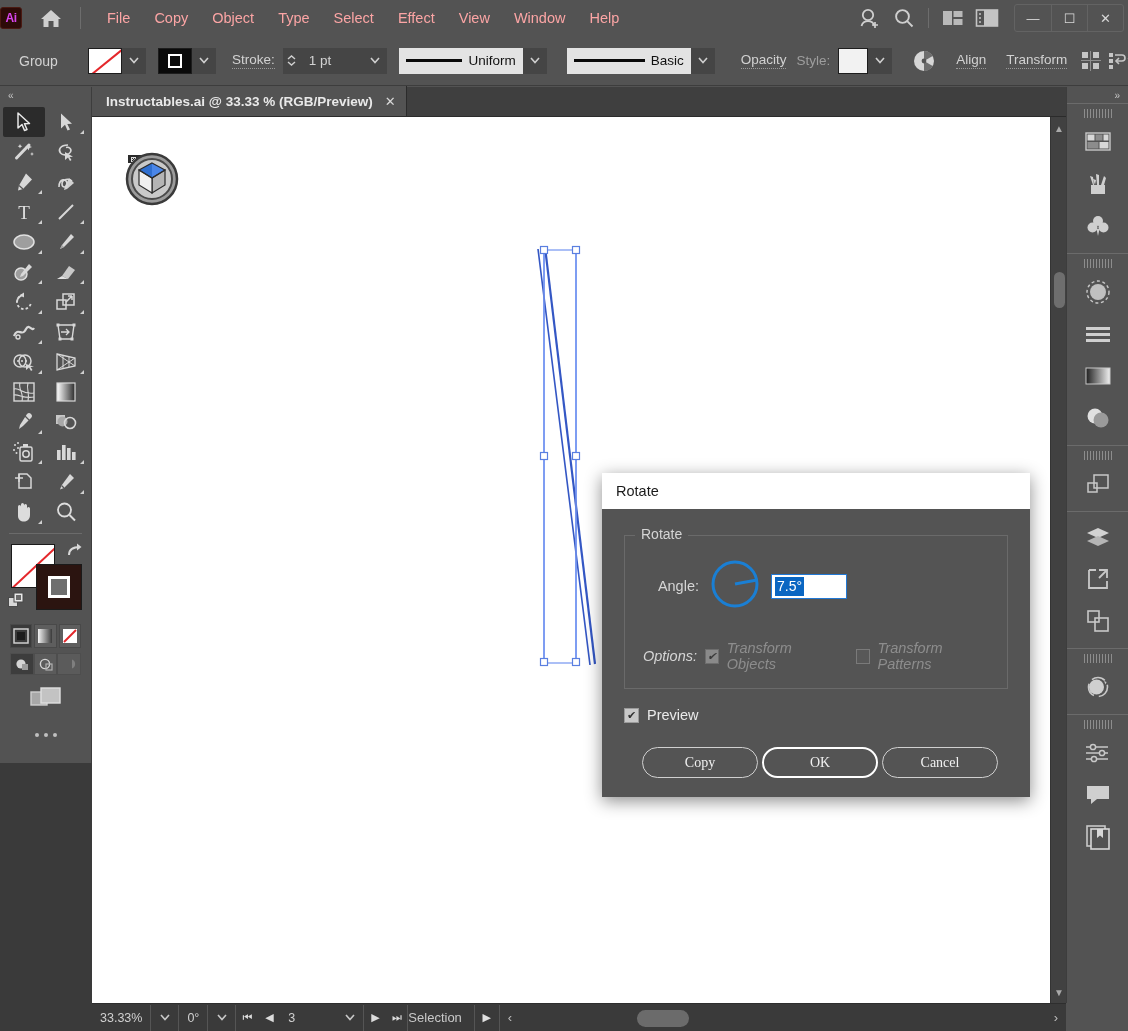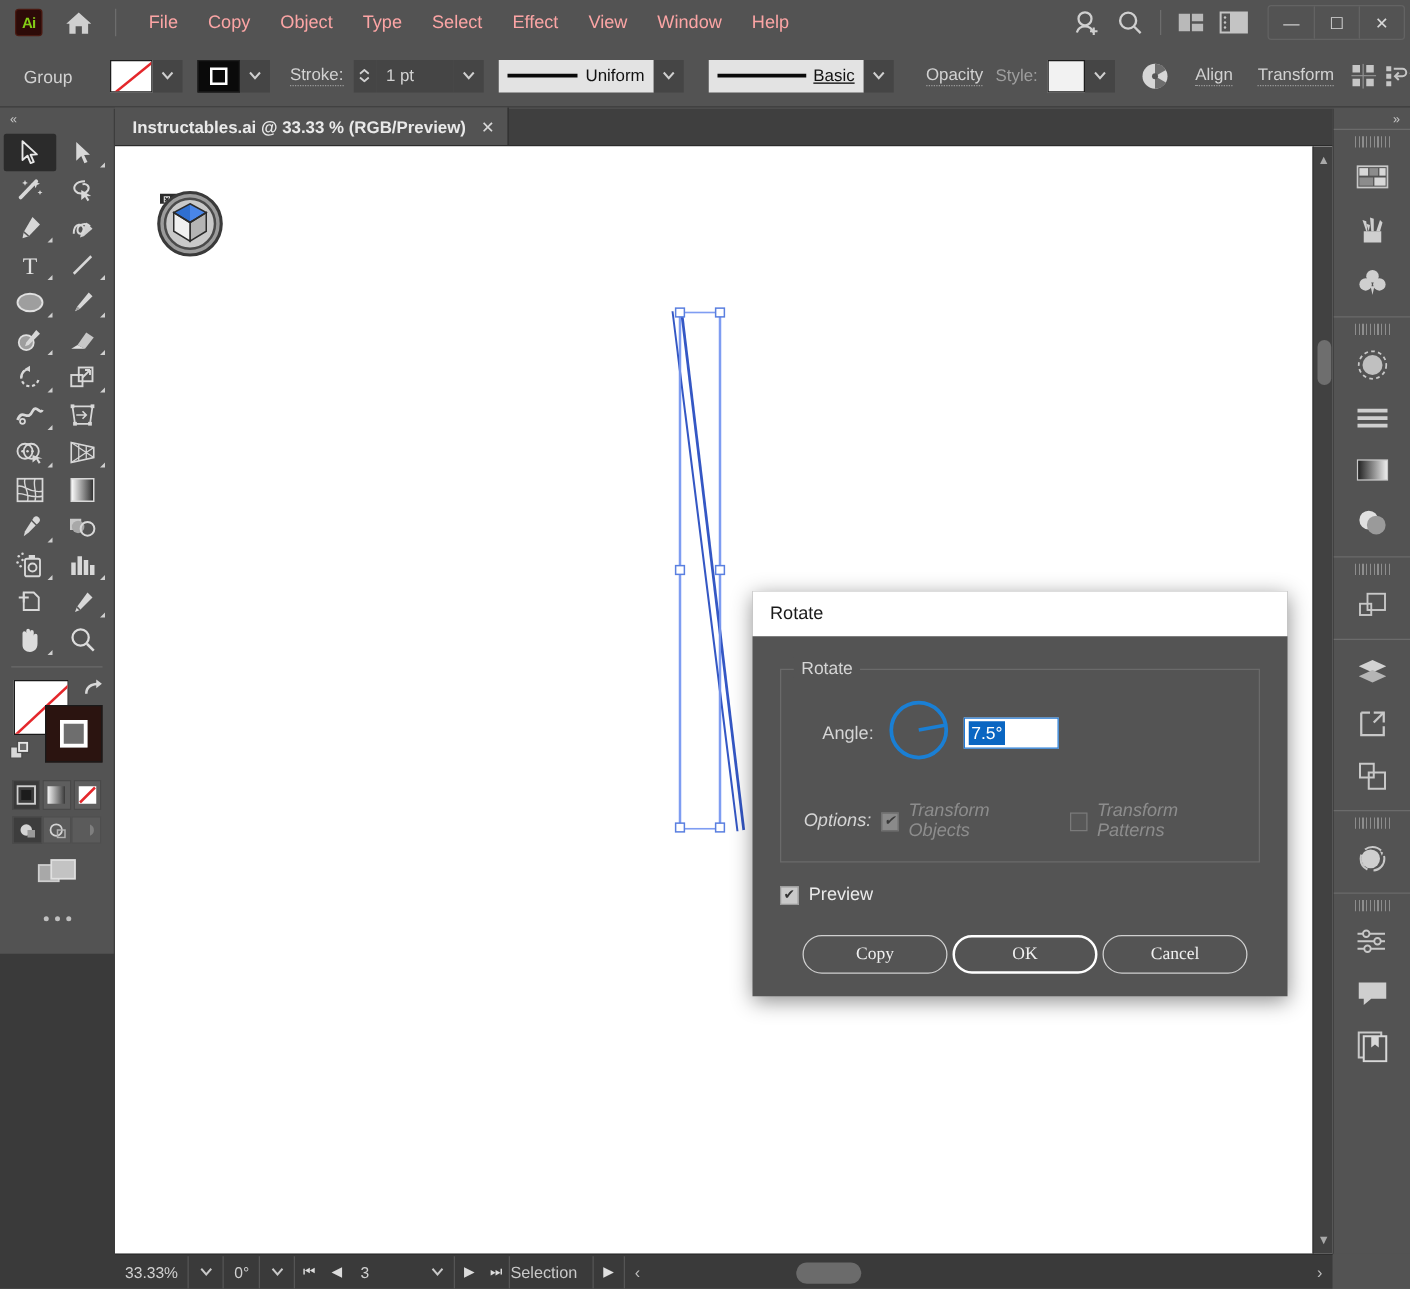--- a/index.html
+++ b/index.html
@@ -18,23 +18,23 @@
   }
 
   
   .menubar {
     position: absolute; left: 0; top: 0;
     width: 1128px; height: 36px;
     background: #535353;
     display: flex; align-items: center;
   }
   .ai-logo {
-    width: 22px; height: 22px; margin-left: 12px;
+    width: 22px; height: 22px; 
     background: #2d0b08; border: 1px solid #4a1a12; border-radius: 3px;
-    color: #84cc16; font-size: 12px; font-weight: bold;
+    color: #d946ef; font-size: 12px; font-weight: bold;
     display: flex; align-items: center; justify-content: center;
     letter-spacing: -0.5px;
   }
   .home-icon { margin-left: 16px; display: flex; align-items: center; }
   .menu-sep {
     width: 1px; height: 22px; background: #6d6d6d; margin-left: 16px;
   }
   .menu-items { display: flex; align-items: center; margin-left: 14px; }
   .menu-item {
     color: #fca5a5; font-size: 14.5px; padding: 5px 12px; cursor: default;
@@ -501,21 +501,21 @@
         <div class="linebar"></div>
         <span>Uniform</span>
       </div>
       <div class="caret-btn">
         <svg width="10" height="7" viewBox="0 0 10 7">
             <path d="M1 1 L5 5.5 L9 1" fill="none" stroke="#cfcfcf" stroke-width="1.6"></path>
           </svg>
       </div>
     </div>
 
-    <div style="display:flex;align-items:center;margin-left:20px;text-decoration:underline;">
+    <div style="display:flex;align-items:center;margin-left:20px;">
       <div class="wide-sel">
         <div class="linebar"></div>
         <span>Basic</span>
       </div>
       <div class="caret-btn">
         <svg width="10" height="7" viewBox="0 0 10 7">
             <path d="M1 1 L5 5.5 L9 1" fill="none" stroke="#cfcfcf" stroke-width="1.6"></path>
           </svg>
       </div>
     </div>

